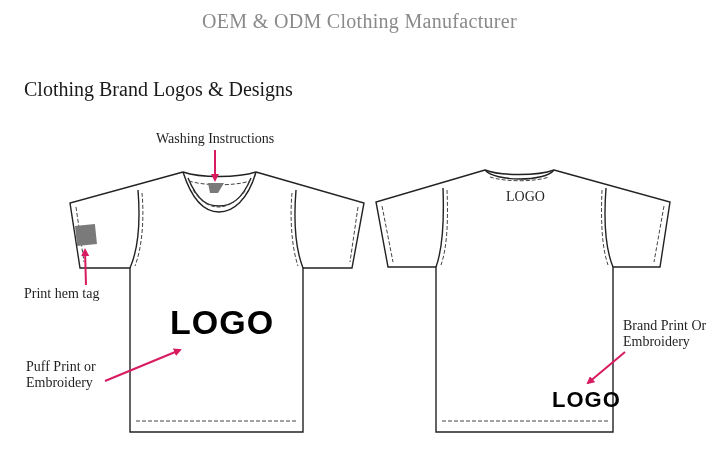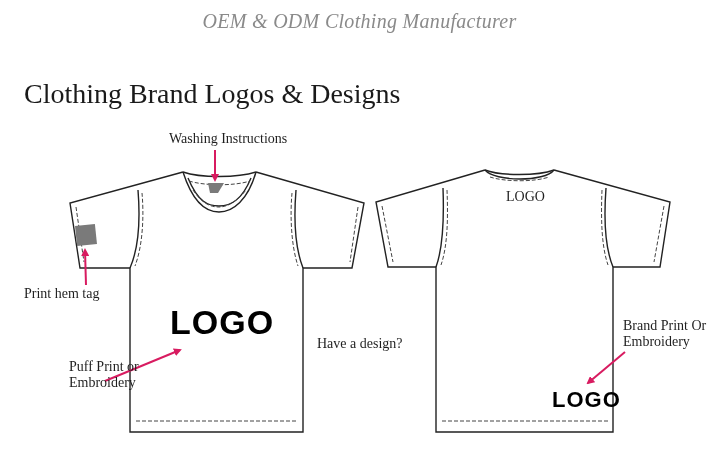--- a/index.html
+++ b/index.html
@@ -1,19 +1,19 @@
 <!DOCTYPE html>
 <html><head>
 <meta charset="utf-8">
 <style>
   html,body{margin:0;padding:0;background:#ffffff;}
   body{width:719px;height:465px;position:relative;overflow:hidden;font-family:"Liberation Serif","DejaVu Serif",serif;color:#222;}
   .abs{position:absolute;}
-  .header{left:0;top:10px;width:719px;text-align:center;font-style:italic;font-size:20px;color:#8a8a8a;letter-spacing:0.3px;}
-  .subtitle{left:24px;top:78px;font-size:28px;color:#1a1a1a;}
+  .header{left:0;top:10px;width:719px;text-align:center;font-size:20px;color:#8a8a8a;letter-spacing:0.3px;}
+  .subtitle{left:24px;top:78px;font-size:20px;color:#1a1a1a;}
   .label{font-size:14px;line-height:16px;color:#1f1f1f;}
   .logo-bold{font-family:"Liberation Sans","DejaVu Sans",sans-serif;font-weight:bold;color:#000;letter-spacing:1px;}
   svg{position:absolute;left:0;top:0;}
 </style>
 </head>
 <body>
 
 <div class="abs header">OEM &amp; ODM Clothing Manufacturer</div>
 <div class="abs subtitle">Clothing Brand Logos &amp; Designs</div>
 
@@ -65,30 +65,29 @@
   </g>
 
   <g stroke="#d81b60" stroke-width="2" fill="none">
     <line x1="215" y1="150" x2="215" y2="180" marker-end="url(#ah)"></line>
     <line x1="86" y1="285" x2="85" y2="250" marker-end="url(#ah)"></line>
     <line x1="105" y1="381" x2="180" y2="350" marker-end="url(#ah)"></line>
     <line x1="625" y1="352" x2="588" y2="383" marker-end="url(#ah)"></line>
   </g>
 </svg>
 
-<div class="abs label" style="left:156px;top:131px;margin-left:13px;">Washing Instructions</div>
+<div class="abs label" style="left:156px;top:131px;">Washing Instructions</div>
 <div class="abs label" style="left:24px;top:286px;">Print hem tag</div>
-<div class="abs label" style="left:26px;top:359px;margin-left:43px;">
+<div class="abs label" style="left:26px;top:359px;">
   <div>Puff Print or</div>
   <div>Embroidery</div>
 </div>
 <div class="abs logo-bold" style="left:170px;top:302px;font-size:34px;line-height:40px;">LOGO</div>
 
 <div class="abs label" style="left:317px;top:336px;">
-  <div>Have a design?</div>
 </div>
 
 <div class="abs label" style="left:506px;top:189px;font-size:14px;">LOGO</div>
 <div class="abs logo-bold" style="left:552px;top:387px;font-size:22px;line-height:26px;">LOGO</div>
 <div class="abs label" style="left:623px;top:318px;">
   <div>Brand Print Or</div>
   <div>Embroidery</div>
 </div>
 
 </body></html>

